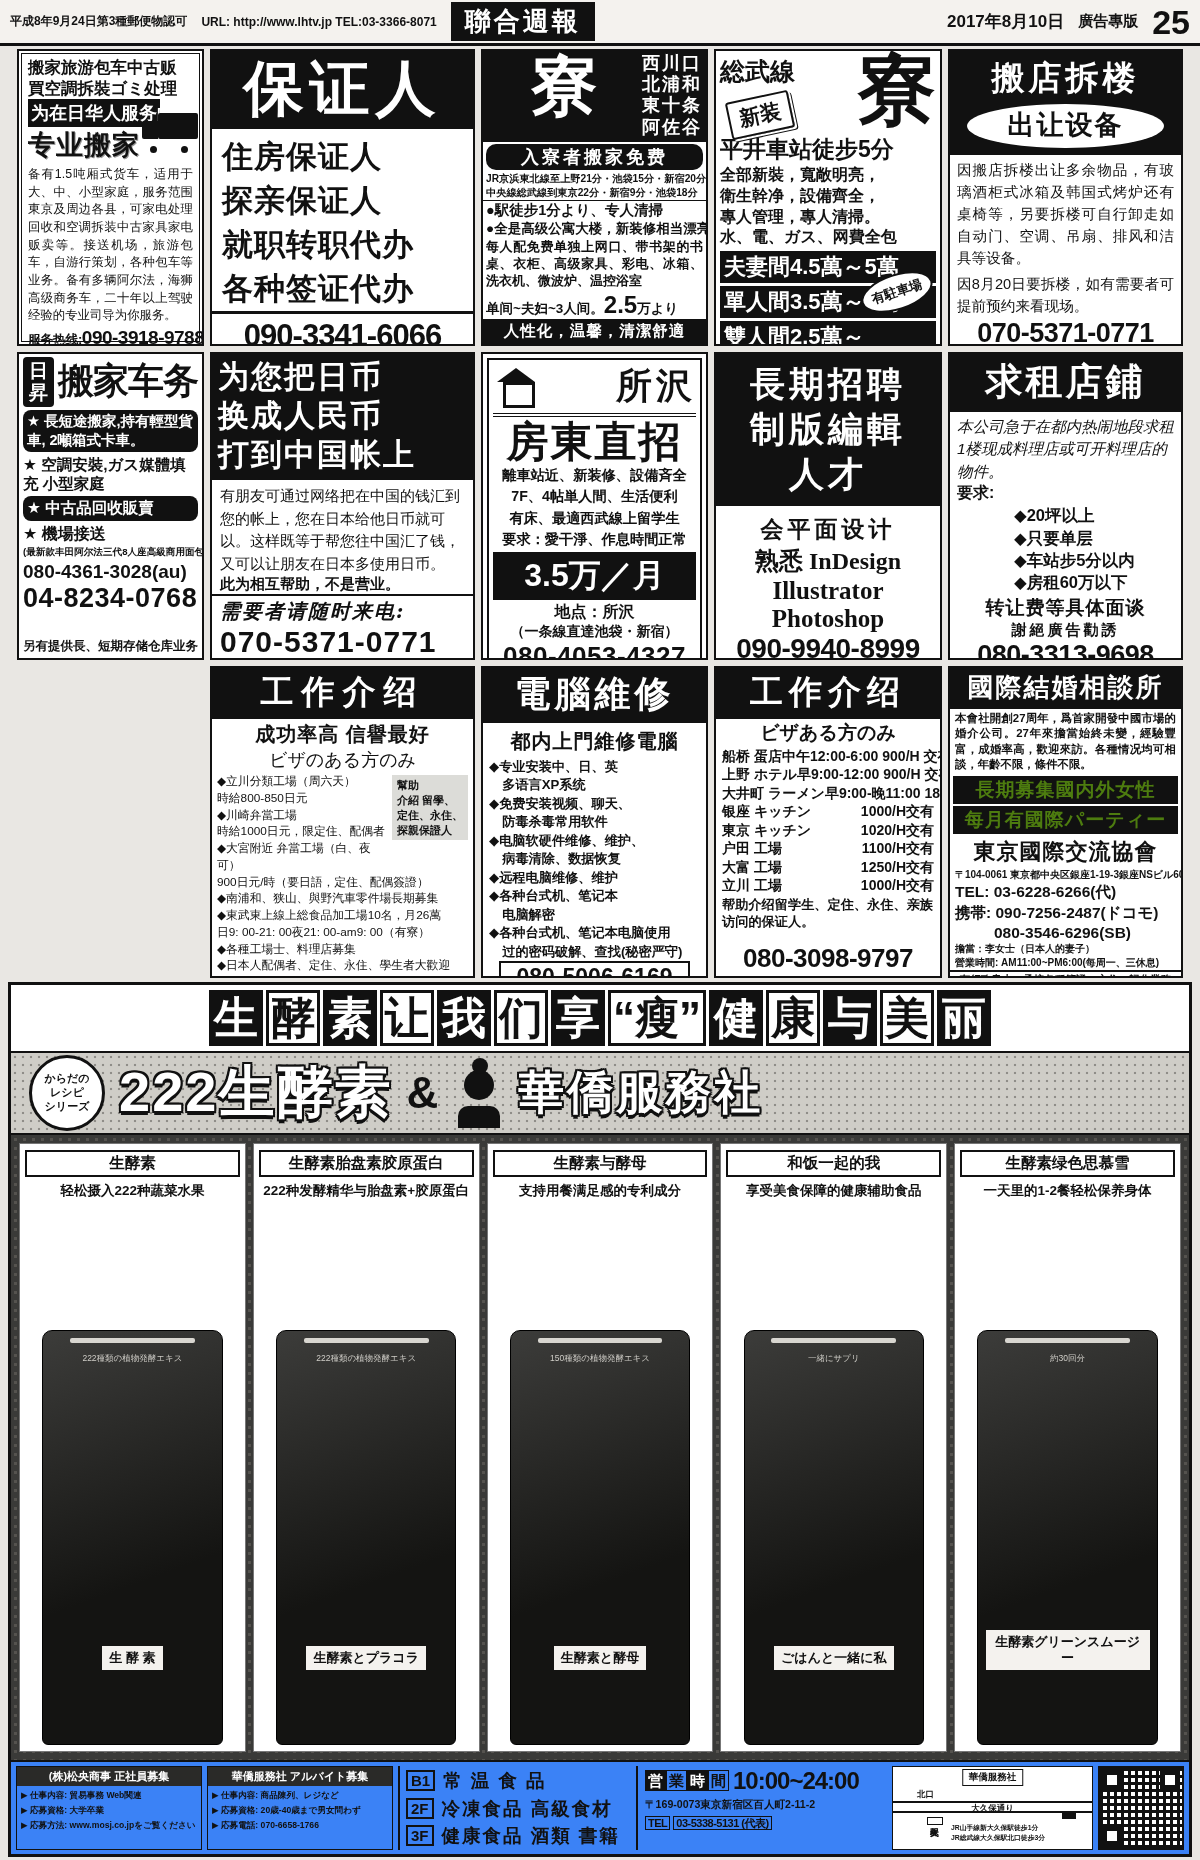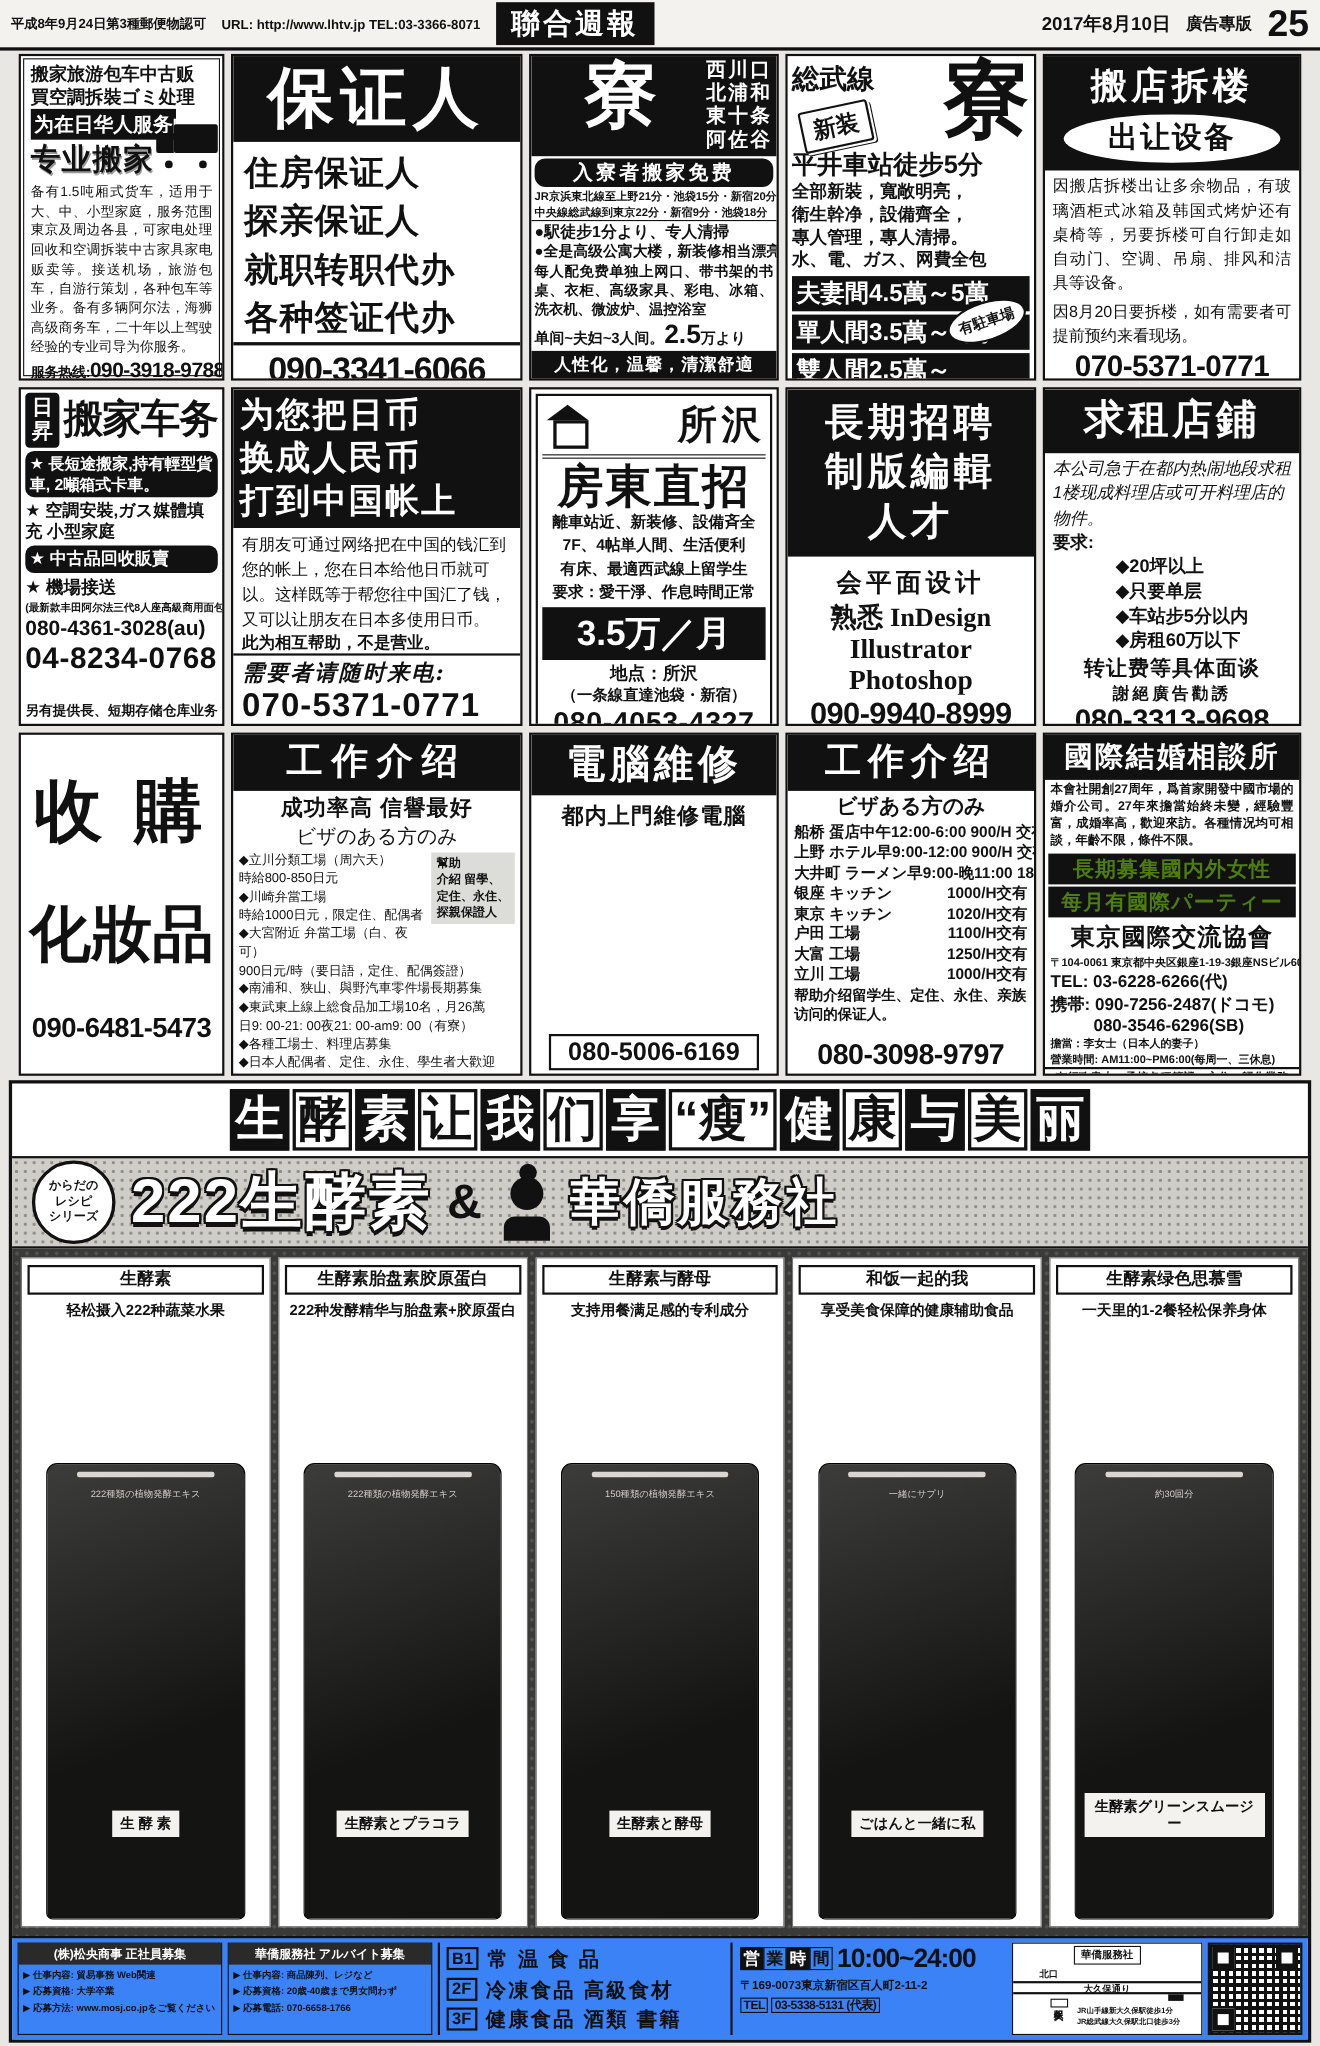--- a/index.html
+++ b/index.html
@@ -242,21 +242,21 @@
   .pouch-sub { color:#cfcdc7; font-size:8.5px; margin-top:10px; text-align:center; padding:0 4px; line-height:1.3; }
   .pouch-label { background:#f4f2ee; color:#111; font-weight:900; font-size:13px; padding:4px 7px;
                  margin-top:auto; margin-bottom:74px; text-align:center; max-width:92%; line-height:1.25; }
 
   
   .foot { height:94px; display:flex; gap:5px; padding:4px 5px; border-top:2px solid #111; background:#3b82f6; }
   .fjob { width:186px; border:1px solid #111; display:flex; flex-direction:column; flex:none; }
   .fjob-t { background:#2a2a28; color:#fff; font-size:11px; font-weight:bold; text-align:center; padding:2px 0; white-space:nowrap; }
   .fjob-l { padding:2px 4px; }
   .fjob-l div { font-size:8.6px; font-weight:bold; line-height:1.75; white-space:nowrap; }
-  .ffloors { width:268px; flex:none; border-left:2px solid #111; border-right:2px solid #111; padding:2px 6px;
+  .ffloors { width:240px; flex:none; border-left:2px solid #111; border-right:2px solid #111; padding:2px 6px;
              display:flex; flex-direction:column; justify-content:space-between; }
   .frow { display:flex; align-items:center; gap:8px; }
   .ftag { border:2px solid #111; font-size:15px; font-weight:900; padding:0 3px; flex:none; }
   .flab { font-size:18.5px; font-weight:900; letter-spacing:2px; white-space:nowrap; }
   .fhours { width:244px; flex:none; padding:1px 2px; }
   .fh-top { display:flex; align-items:center; gap:4px; }
   .hchar { font-size:15px; font-weight:900; border:1px solid #111; padding:1px 2px; line-height:1; }
   .hchar.inv { background:#111; color:#fff; }
   .fh-time { font-size:24px; font-weight:900; letter-spacing:-1px; white-space:nowrap; }
   .fh-addr { font-size:10.6px; font-weight:bold; margin-top:3px; white-space:nowrap; }
@@ -453,25 +453,20 @@
         <div>◆20坪以上</div>
         <div>◆只要单层</div>
         <div>◆车站步5分以内</div>
         <div>◆房租60万以下</div>
       </div>
     <div class="rs-talk">转让费等具体面谈</div>
     <div class="rs-note">謝絕廣告勸誘</div>
     <div class="rs-phone">080-3313-9698</div>
   </div>
 
-  <div class="ad ad-cos">
-    <div class="cos-t1">收 購</div>
-    <div class="cos-t2">化妝品</div>
-    <div class="cos-phone">090-6481-5473</div>
-  </div>
 
   <div class="ad ad-jl">
     <div class="jl-title">工作介绍</div>
     <div class="jl-s1">成功率高 信譽最好</div>
     <div class="jl-s2">ビザのある方のみ</div>
     <div class="jl-cont">
       <div class="jl-help">
           <div>幫助</div>
           <div>介紹 留學、</div>
           <div>定住、永住、</div>
@@ -491,20 +486,33 @@
           <div>◆日本人配偶者、定住、永住、學生者大歡迎</div>
           <div>◆歡迎提供各種信息和各種合作關系</div>
         </div>
     </div>
 
   </div>
 
   <div class="ad ad-pc">
     <div class="pc-title">電腦維修</div>
     <div class="pc-sub">都内上門維修電腦</div>
+    <div class="pc-bul">
+        <div>◆专业安装中、日、英</div>
+        <div>　多语言XP系统</div>
+        <div>◆免费安装视频、聊天、</div>
+        <div>　防毒杀毒常用软件</div>
+        <div>◆电脑软硬件维修、维护、</div>
+        <div>　病毒清除、数据恢复</div>
+        <div>◆远程电脑维修、维护</div>
+        <div>◆各种台式机、笔记本</div>
+        <div>　电脑解密</div>
+        <div>◆各种台式机、笔记本电脑使用</div>
+        <div>　过的密码破解、查找(秘密严守)</div>
+      </div>
     <div class="pc-phone">080-5006-6169</div>
   </div>
 
   <div class="ad ad-jr">
     <div class="jr-title">工作介绍</div>
     <div class="jr-sub">ビザある方のみ</div>
     <div class="jr-rows">
         <div class="jr-row">
         <span class="jr-place">船桥 蛋店</span>
         <span class="jr-right"><span>中午12:00-6:00</span> <span>900/H 交有</span></span>

